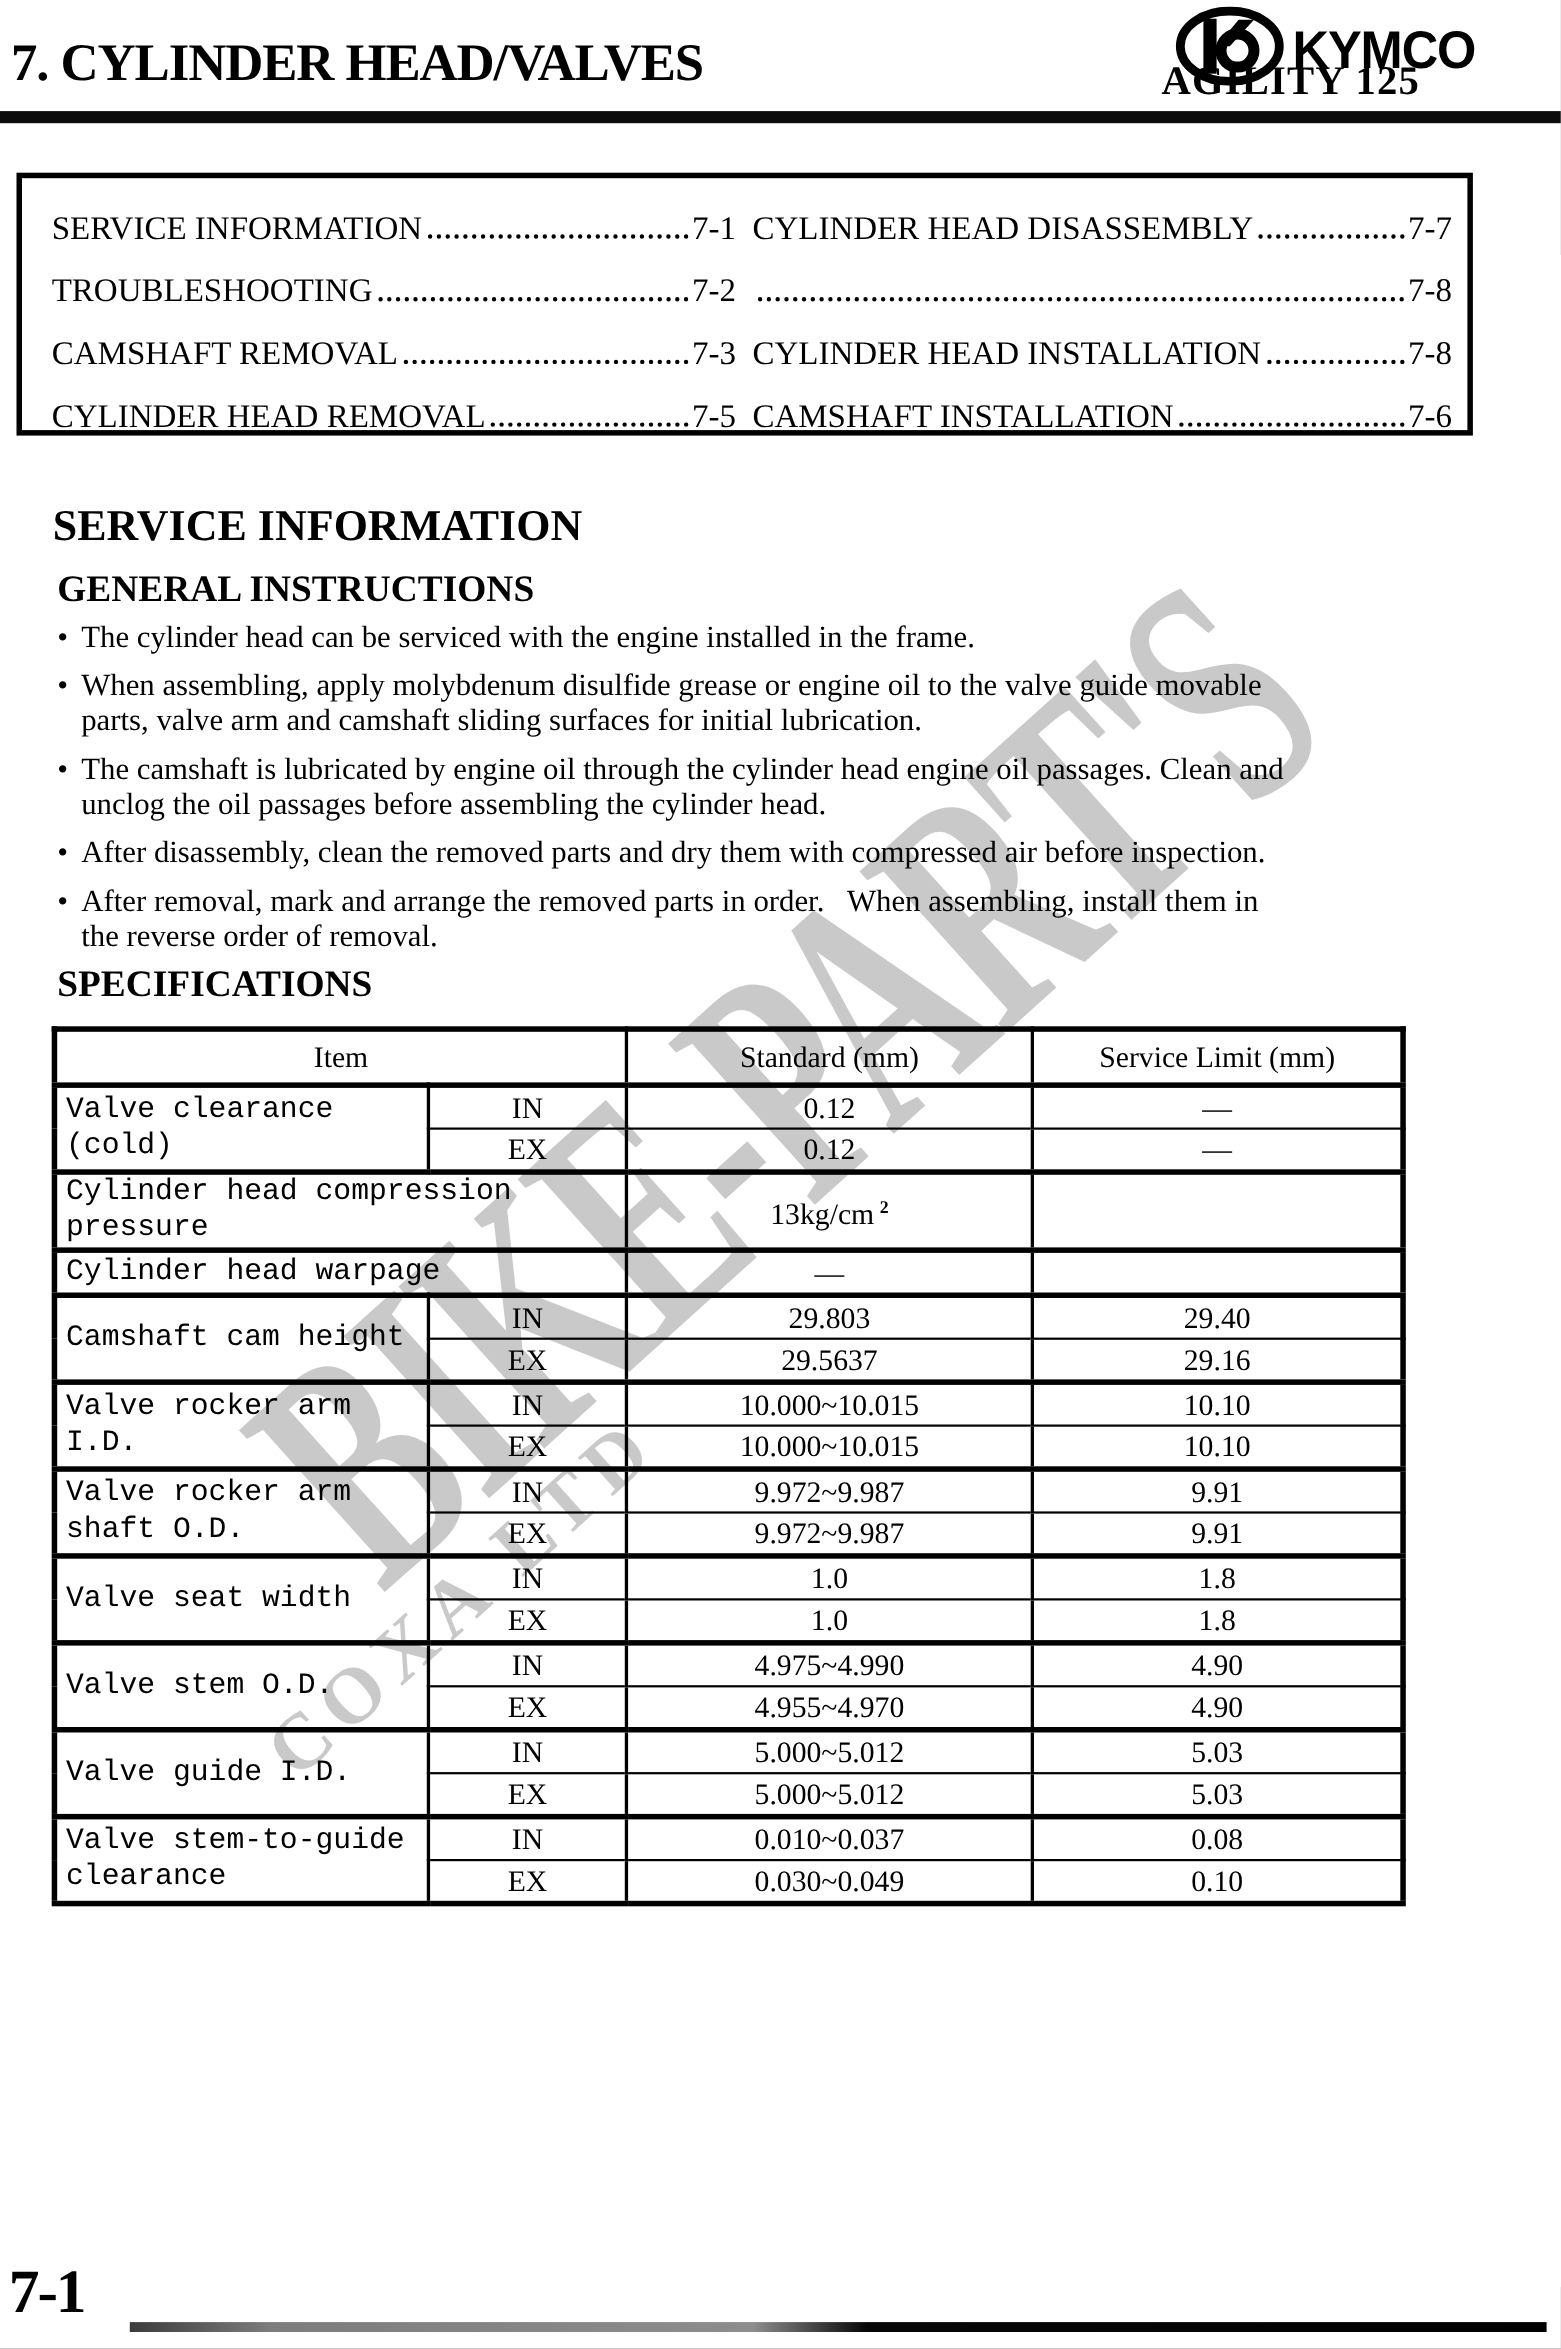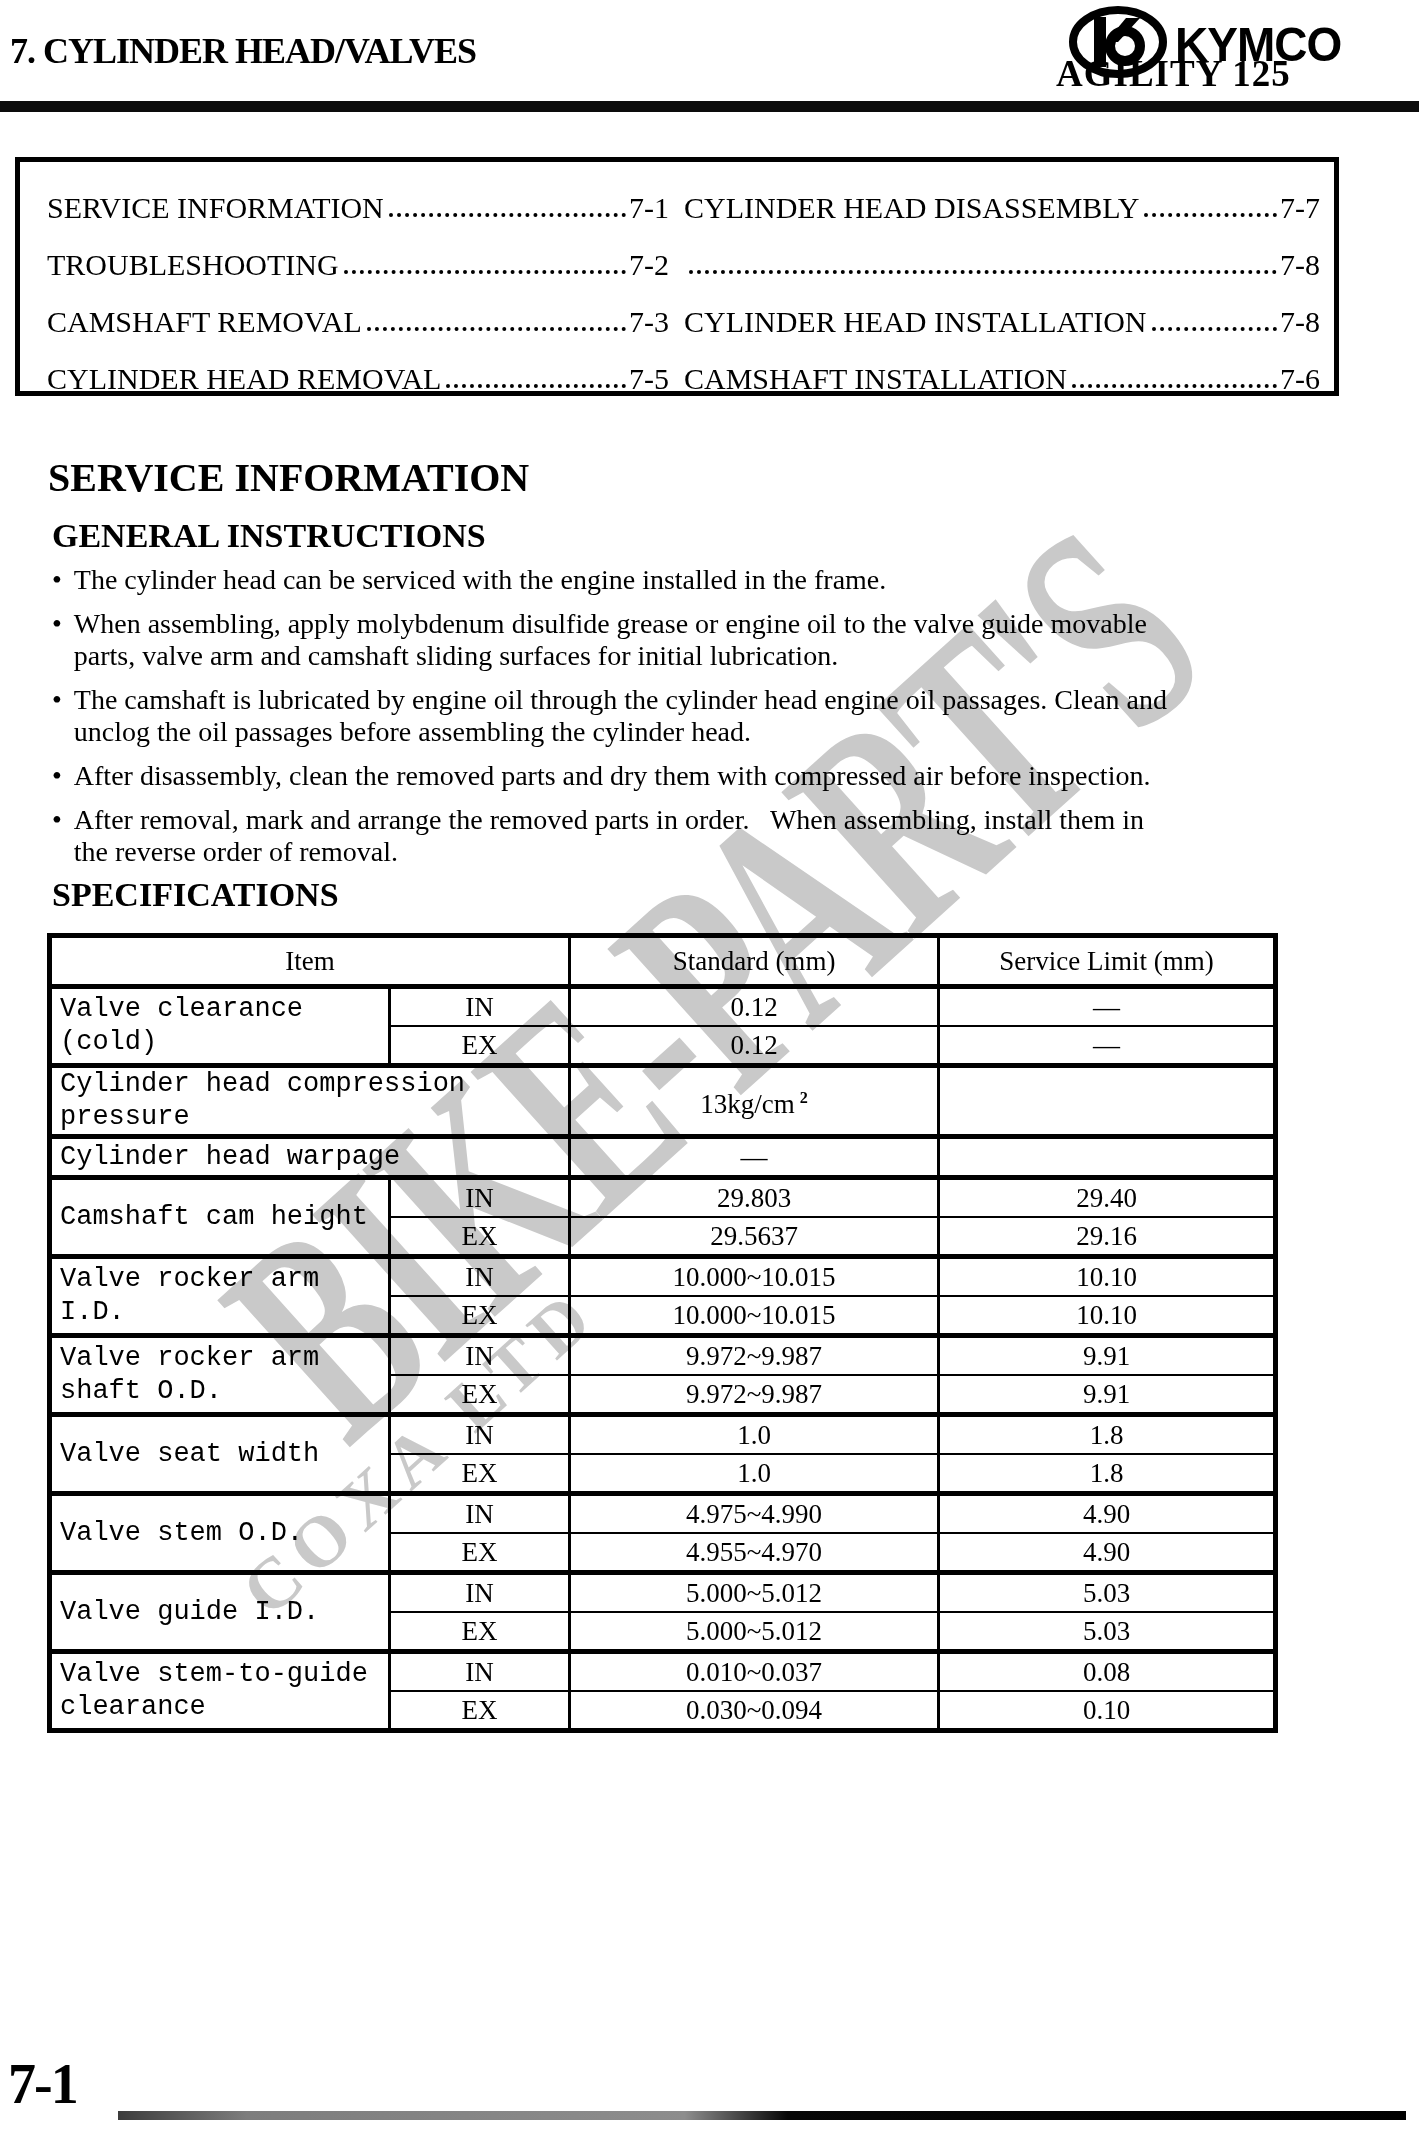--- a/index.html
+++ b/index.html
@@ -15,21 +15,21 @@
     transform:translate(-50%,-50%) rotate(-42deg) scale(0.78,1.22);
   }
   .wm-sub{
     left:420px;top:1452px;font-size:72px;letter-spacing:10px;
     transform:translate(-50%,-50%) rotate(-42deg);
   }
   .content{position:relative;z-index:1;}
 
   
   .chapter-title{
-    position:absolute;left:10px;top:30px;font-size:36px;font-weight:bold;
+    position:absolute;left:10px;top:30px;font-size:48px;font-weight:bold;
     letter-spacing:-1px;white-space:nowrap;
   }
   .brand-row{position:absolute;left:1068px;top:6px;display:flex;align-items:center;gap:7px;}
   .brand-name{
     font-family:"Liberation Sans",sans-serif;font-weight:bold;font-size:46px;
     letter-spacing:-1px;transform:scaleY(1.05);
   }
   .model-name{
     position:absolute;left:1056px;top:52px;font-size:37px;font-weight:bold;
     letter-spacing:1px;white-space:nowrap;
@@ -282,21 +282,21 @@
             <td>5.03</td>
           </tr>
           <tr>
             <td class="item" rowspan="2">Valve stem-to-guide clearance</td>
             <td>IN</td>
             <td>0.010~0.037</td>
             <td>0.08</td>
           </tr>
           <tr class="gend">
             <td>EX</td>
-            <td>0.030~0.094</td>
+            <td>0.030~0.049</td>
             <td>0.10</td>
           </tr>
         </tbody>
     </table>
 
     <div class="page-num">7-1</div>
     <div class="footer-line"></div>
 
   </div>
 </div>

